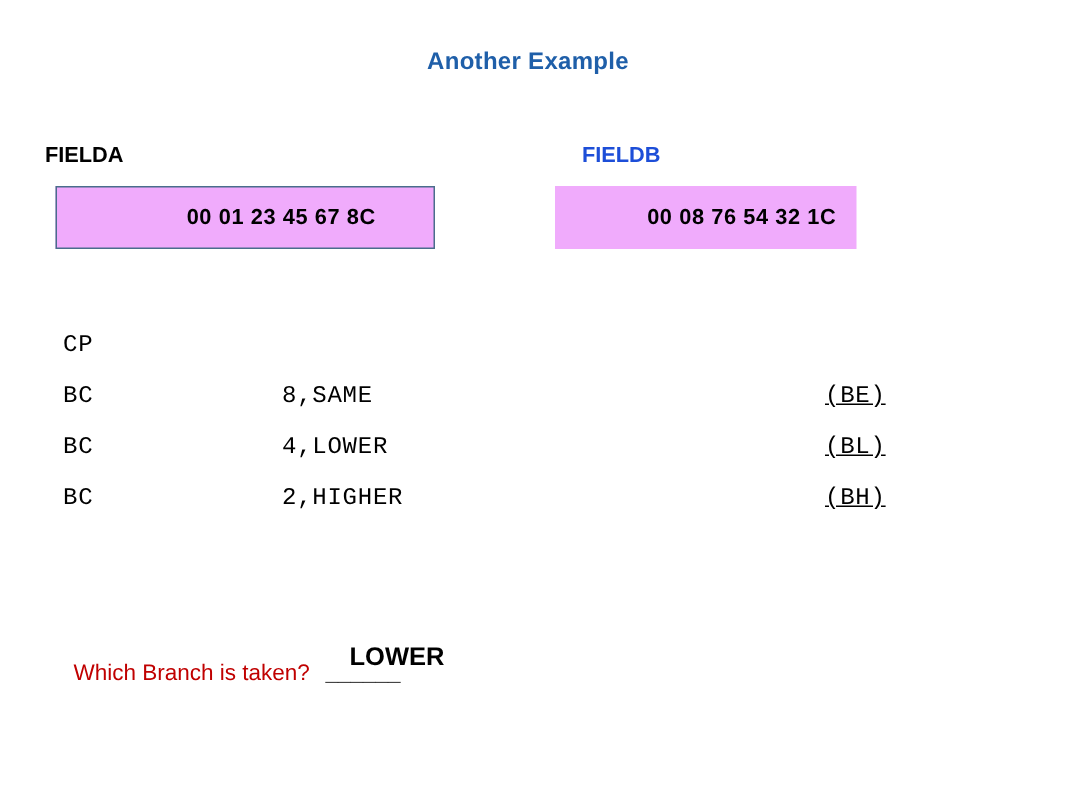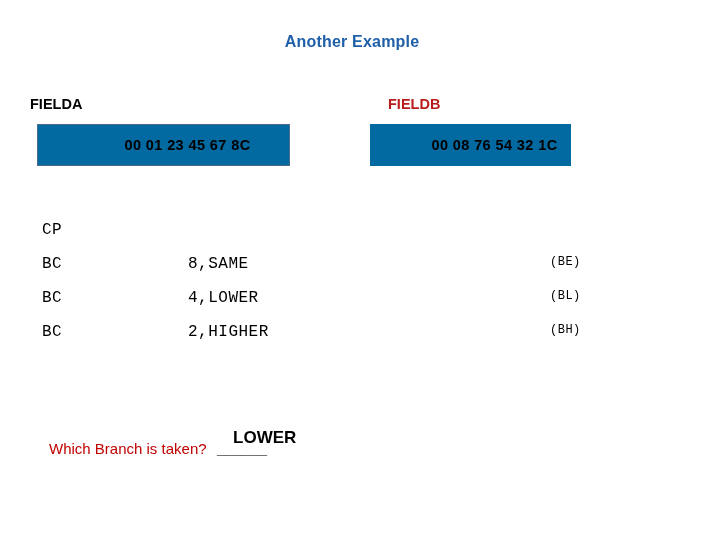--- a/index.html
+++ b/index.html
@@ -37,25 +37,25 @@
     font-size: 14.5px;
     font-weight: bold;
     color: #000000;
   }
   .label-fieldb {
     position: absolute;
     left: 388px;
     top: 96px;
     font-size: 14.5px;
     font-weight: bold;
-    color: #b91c1c;
+    color: #1d4ed8;
   }
   .field-box {
     position: absolute;
-    background: #0369a1;
+    background: #f0abfc;
     border: 1px solid #4a6d8c;
     box-sizing: border-box;
     display: flex;
     align-items: center;
     justify-content: center;
     font-size: 14.5px;
     font-weight: bold;
     color: #000000;
     letter-spacing: 0.4px;
     padding-left: 48px;
@@ -103,23 +103,24 @@
     font-family: "Liberation Mono", monospace;
     font-size: 16px;
     color: #000000;
     letter-spacing: 0.5px;
   }
   .code-note {
     position: absolute;
     left: 550px;
     top: 0;
     font-family: "Liberation Mono", monospace;
-    font-size: 12px;
+    font-size: 16px;
     color: #000000;
     letter-spacing: 0.5px;
+    text-decoration: underline;
   }
   .question-line {
     position: absolute;
     left: 49px;
     top: 440px;
     white-space: nowrap;
   }
   .question-text {
     font-size: 15px;
     font-weight: normal;

